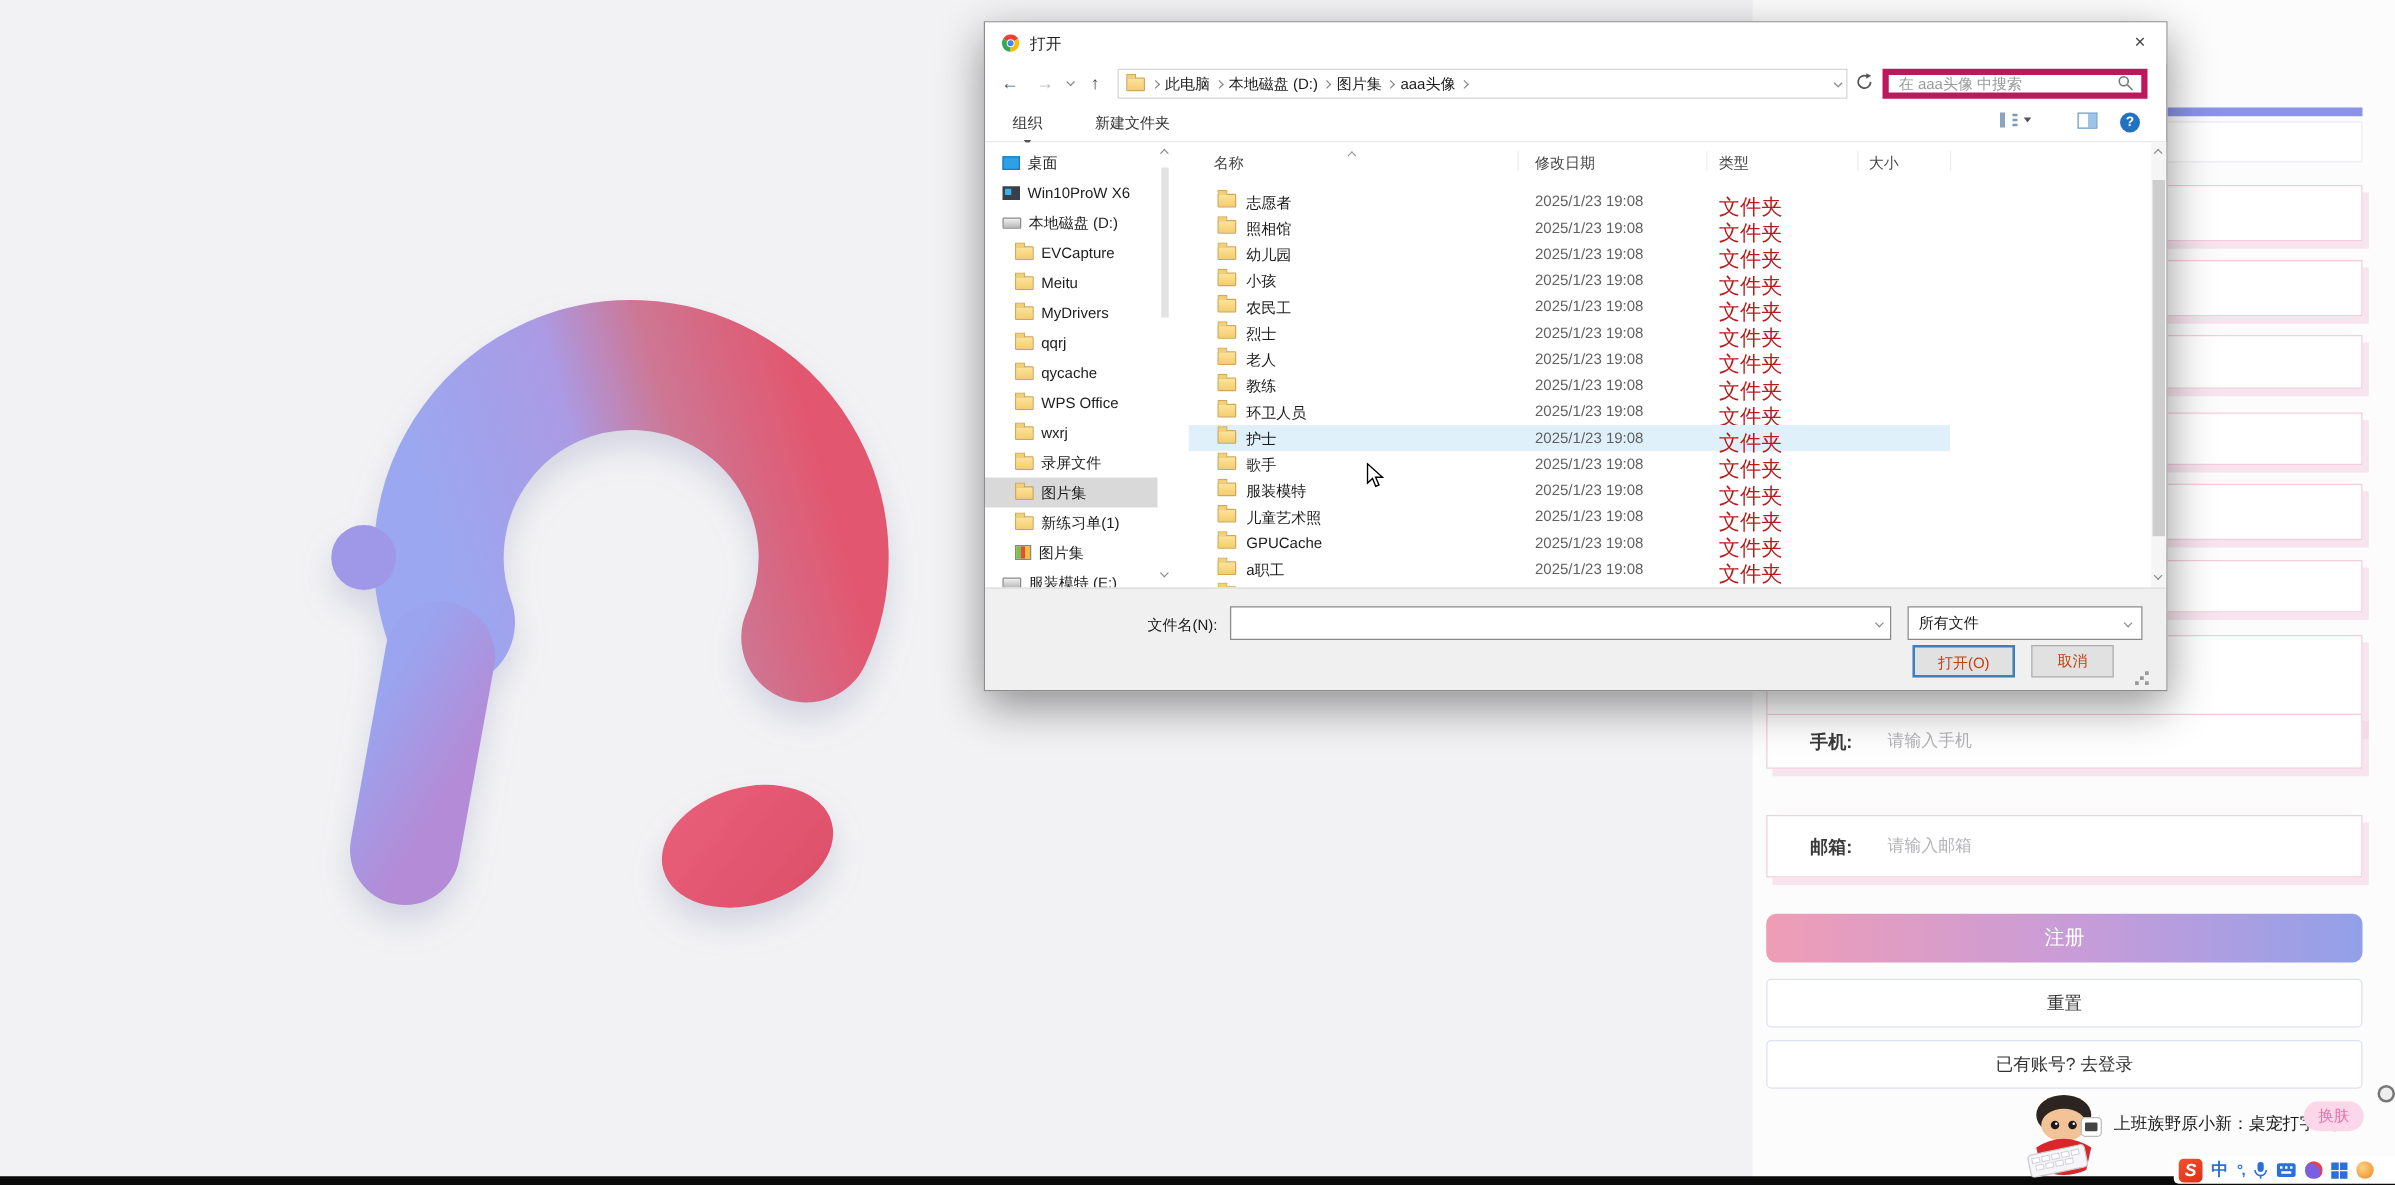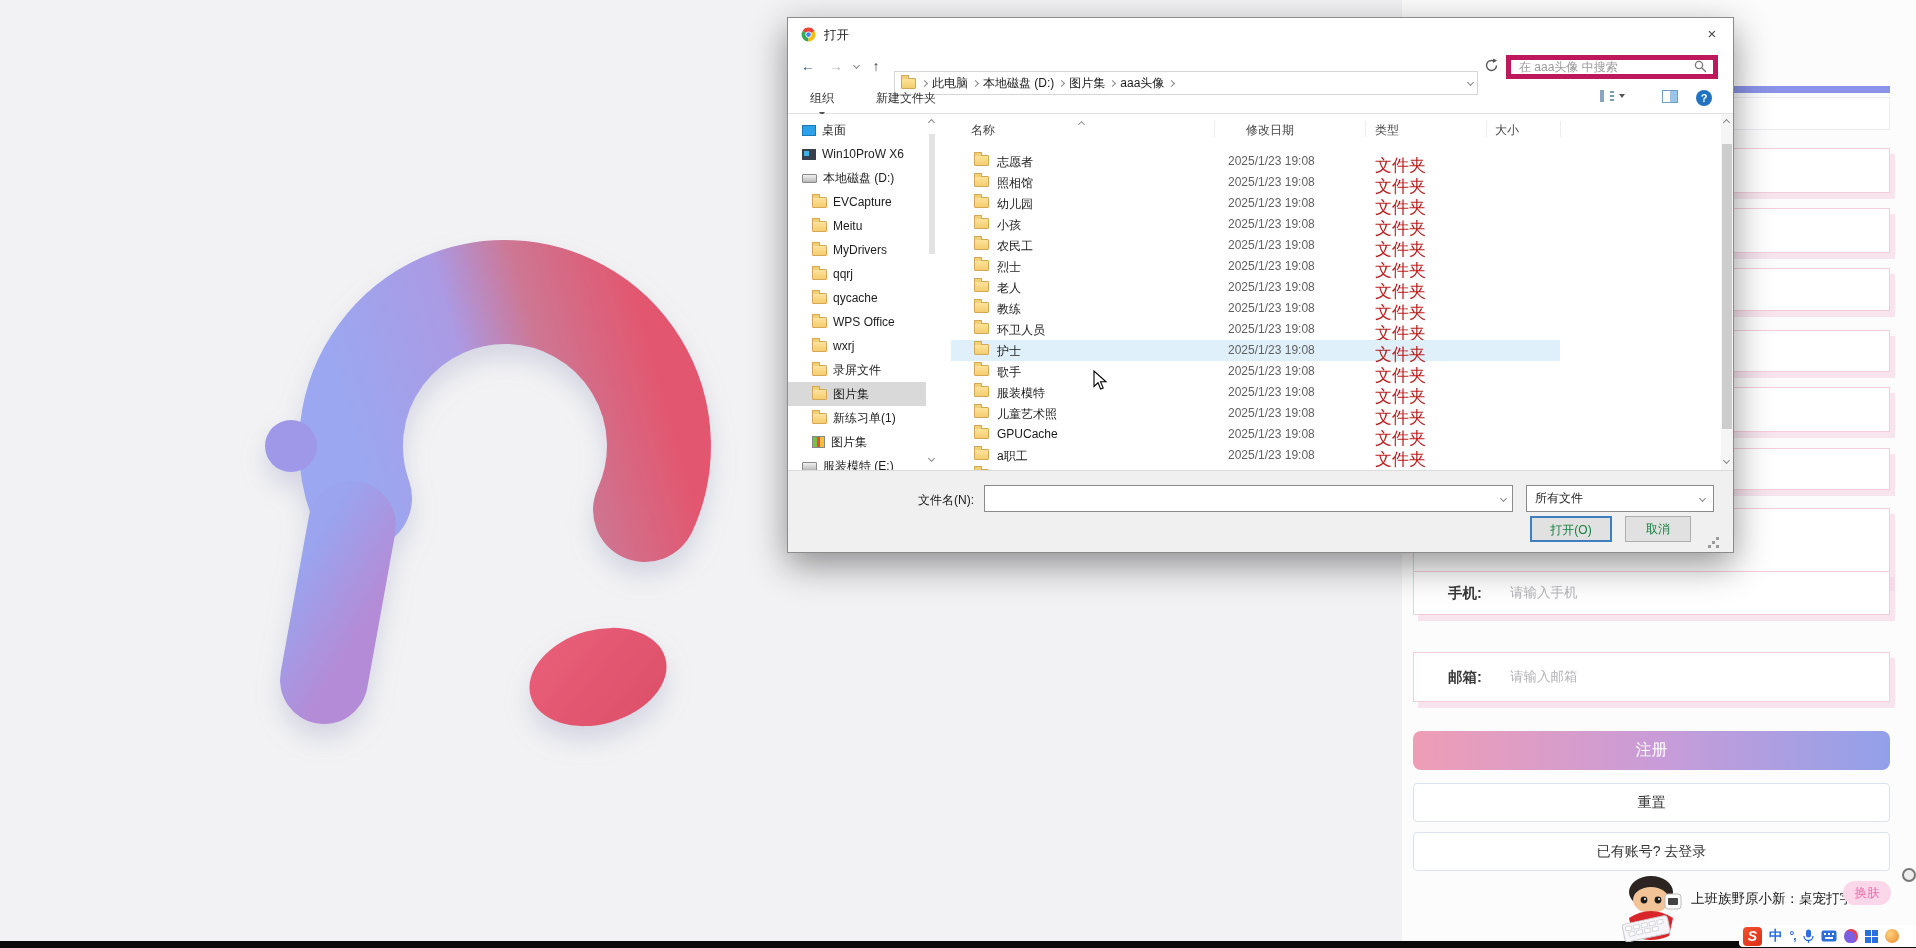--- a/index.html
+++ b/index.html
@@ -22,21 +22,21 @@
 
   
   #dialog { left:787px; top:17px; width:947px; height:536px; background:#fff; border:1px solid #8b8b8b;
             box-shadow:0 12px 34px rgba(0,0,0,.42); z-index:5; font-size:12px; color:#1a1a1a; }
   .dlg-title { left:0; top:0; width:100%; height:33px; background:#fff; }
   .dlg-title .t-txt { position:absolute; left:36px; top:9px; font-size:12.5px; }
   .dlg-close { position:absolute; right:10px; top:5px; width:22px; height:22px; text-align:center; line-height:22px; font-size:15px; color:#444; }
   .dlg-nav { left:0; top:33px; width:100%; height:31px; }
   .navbtn { position:absolute; top:3px; width:24px; height:24px; text-align:center; line-height:24px; font-size:14px; color:#3a5a86; }
   .navbtn.dis { color:#b9b9b9; }
-  .addr { position:absolute; left:106px; top:4px; width:584px; height:24px; background:#fff; border:1px solid #d6d6d6; display:flex; align-items:center;margin-top:16px; }
+  .addr { position:absolute; left:106px; top:4px; width:584px; height:24px; background:#fff; border:1px solid #d6d6d6; display:flex; align-items:center; }
   .addr .crumbs { display:flex; align-items:center; gap:2px; }
   .crumb { padding:0 5px; font-size:12px; color:#1a1a1a; white-space:nowrap; }
   .cv { display:inline-block; width:5px; height:5px; border-right:1.4px solid #888; border-bottom:1.4px solid #888; }
   .cv.r { transform:rotate(-45deg); }
   .cv.d { transform:rotate(45deg); }
   .cv.u { transform:rotate(-135deg); }
   .addr-drop { position:absolute; right:4px; top:8px; }
   .refresh { position:absolute; left:696px; top:7px; }
   .search { position:absolute; left:718px; top:4px; width:212px; height:24px; border:5px solid #be185d; background:#fff; display:flex; align-items:flex-start;gap:18px; }
   .search input { border:0; outline:0; flex:1; font-size:12px; padding-left:8px; color:#444; font-family:inherit; background:transparent; }
@@ -87,21 +87,21 @@
   .lscroll { position:absolute; left:933px; top:0; width:12px; height:356px; background:#f5f5f5; }
   .lscroll .thumb { position:absolute; left:1px; top:30px; width:10px; height:285px; background:#cdcdcd; }
 
   
   .dlg-footer { left:0; top:452px; width:945px; height:82px; background:#f0f0f0; border-top:1px solid #dcdcdc; }
   .fn-label { position:absolute; left:100px; top:21px; width:86px; text-align:right; font-size:12px; }
   .fn-input { position:absolute; left:196px; top:14px; width:529px; height:27px; background:#fff; border:1px solid #8a8a8a; }
   .fn-input input { position:absolute; left:4px; top:2px; width:500px; height:21px; border:0; outline:0; font-size:12px; font-family:inherit; }
   .fn-drop { position:absolute; right:6px; top:10px; }
   .ft-select { position:absolute; left:738px; top:14px; width:188px; height:27px; background:#fff; border:1px solid #8a8a8a; font-size:12px; line-height:25px; padding-left:8px; color:#1a1a1a; }
-  .btn { position:absolute; top:45px; height:26px; background:#e1e1e1; font-size:12px; text-align:center; line-height:24px; color:#15803d; }
+  .btn { position:absolute; top:45px; height:26px; background:#e1e1e1; font-size:12px; text-align:center; line-height:24px; color:#c2410c; }
   .btn-open { left:742px; width:82px; border:2px solid #3f7fbf; }
   .btn-cancel { left:837px; width:66px; border:1px solid #adadad; }
   .grip { position:absolute; left:928px; top:66px; width:3px; height:3px; background:#9a9a9a;
           box-shadow:-8px 8px #9a9a9a,0 8px #9a9a9a,-4px 4px #9a9a9a, -8px 0 transparent; }
 
   
   #widget { left:1615px; top:868px; width:301px; height:60px; z-index:8; }
   .w-text { position:absolute; left:76px; top:22px; font-size:13.5px; color:#1a1a1a; white-space:nowrap; width:212px; overflow:hidden; }
   .w-skin { position:absolute; left:228px; top:13px; width:48px; height:24px; border-radius:12px; background:#fbd7e9; color:#ee6fae; font-size:12.5px; text-align:center; line-height:24px; }
   .w-circ { position:absolute; left:287px; top:0px; width:14px; height:14px; border-radius:50%; border:2px solid #777; background:#eee; }
@@ -327,21 +327,21 @@
     <div class="tscroll">
       <span class="abs cv u sarrow" style="top:6px;"></span>
       <span class="thumb"></span>
       <span class="abs cv d sarrow" style="top:342px;"></span>
     </div>
 
     <div class="list">
       <div class="lhead">
         <span class="abs cv u sortcv"></span>
         <span style="left:20px;">名称</span>
-        <span style="left:295px;">修改日期</span>
+        <span style="left:277px;">修改日期</span>
         <span style="left:424px;">类型</span>
         <span style="left:544px;">大小</span>
         <i class="hsep" style="left:263px;"></i>
           <i class="hsep" style="left:414px;"></i>
         <i class="hsep" style="left:535px;"></i>
           <i class="hsep" style="left:609px;"></i>
       </div>
       <div class="rows">
 
           <div class="lrow">

